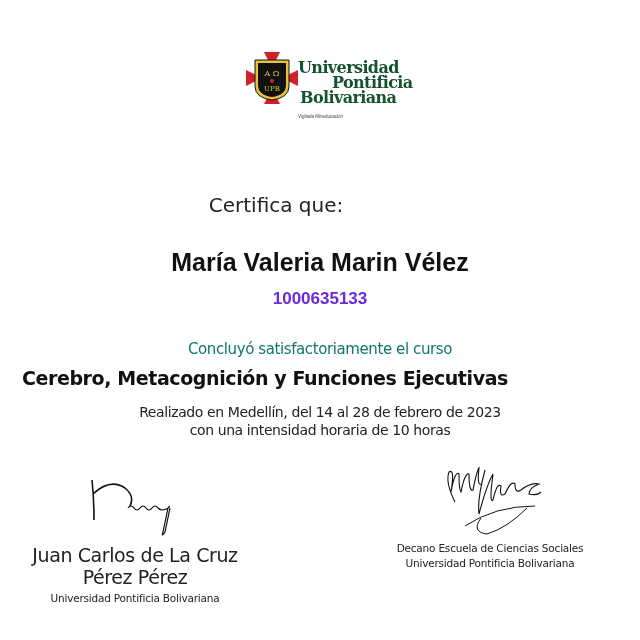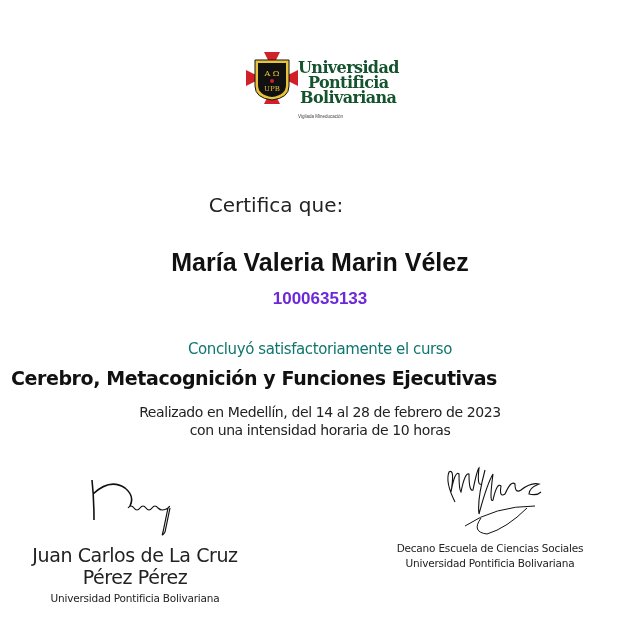--- a/index.html
+++ b/index.html
@@ -2,29 +2,29 @@
 <html><head>
 <meta charset="utf-8">
 <style>
   html, body { margin: 0; padding: 0; background: #ffffff; }
   body { width: 640px; height: 640px; position: relative; overflow: hidden; font-family: "Liberation Sans", sans-serif; color: #111; }
 
   .logo { position: absolute; left: 246px; top: 52px; width: 160px; height: 70px; }
   .crest { position: absolute; left: 0; top: 0; width: 52px; height: 52px; }
   .logo-text { position: absolute; left: 52px; top: 8px; font-family: "DejaVu Serif", serif; font-weight: bold; color: #14532d; line-height: 15px; }
   .logo-text div { font-size: 16px; letter-spacing: -0.6px; }
-  .logo-text .l2 { padding-left: 10px; }
+  .logo-text .l2 { padding-left: 10px; margin-left: 24px; }
   .logo-text .l3 { padding-left: 2px; }
   .vigilada { position: absolute; left: 52px; top: 62px; font-size: 4.5px; color: #444; }
 
   .certifica { position: absolute; top: 193px; width: 552px; text-align: center; font-size: 20px; color: #222; font-family: "DejaVu Sans", sans-serif; }
   .name { position: absolute; top: 248px; width: 640px; text-align: center; font-size: 25px; font-weight: bold; color: #111; font-family: "Liberation Sans", sans-serif; }
   .idnum { position: absolute; top: 289px; width: 640px; text-align: center; font-size: 17px; font-weight: bold; color: #6d28d9; font-family: "Liberation Sans", sans-serif; }
   .concluyo { position: absolute; top: 340px; width: 640px; text-align: center; font-size: 15px; color: #0f766e; font-family: "DejaVu Sans", sans-serif; letter-spacing: -0.4px; }
-  .course { position: absolute; top: 367px; width: 508px; text-align: center; font-size: 19px; font-weight: bold; color: #111; font-family: "DejaVu Sans", sans-serif; letter-spacing: -0.4px; }
+  .course { position: absolute; top: 367px; width: 508px; text-align: right; font-size: 19px; font-weight: bold; color: #111; font-family: "DejaVu Sans", sans-serif; letter-spacing: -0.4px; }
   .details { position: absolute; top: 403px; width: 640px; text-align: center; font-size: 14px; color: #222; font-family: "DejaVu Sans", sans-serif; line-height: 18px; letter-spacing: -0.4px; }
 
   .sig { position: absolute; text-align: center; }
   .sig-left { left: 30px; width: 210px; top: 478px; }
   .sig-right { left: 385px; width: 210px; top: 462px; }
   .sig svg { display: block; margin: 0 auto; }
   .sig .signer { font-size: 19px; color: #222; font-family: "DejaVu Sans", sans-serif; letter-spacing: -0.4px; margin-top: 6px; }
   .sig .role { font-size: 10.5px; color: #222; font-family: "DejaVu Sans", sans-serif; line-height: 15px; margin-top: 3px; letter-spacing: -0.2px; }
 </style>
 </head>

